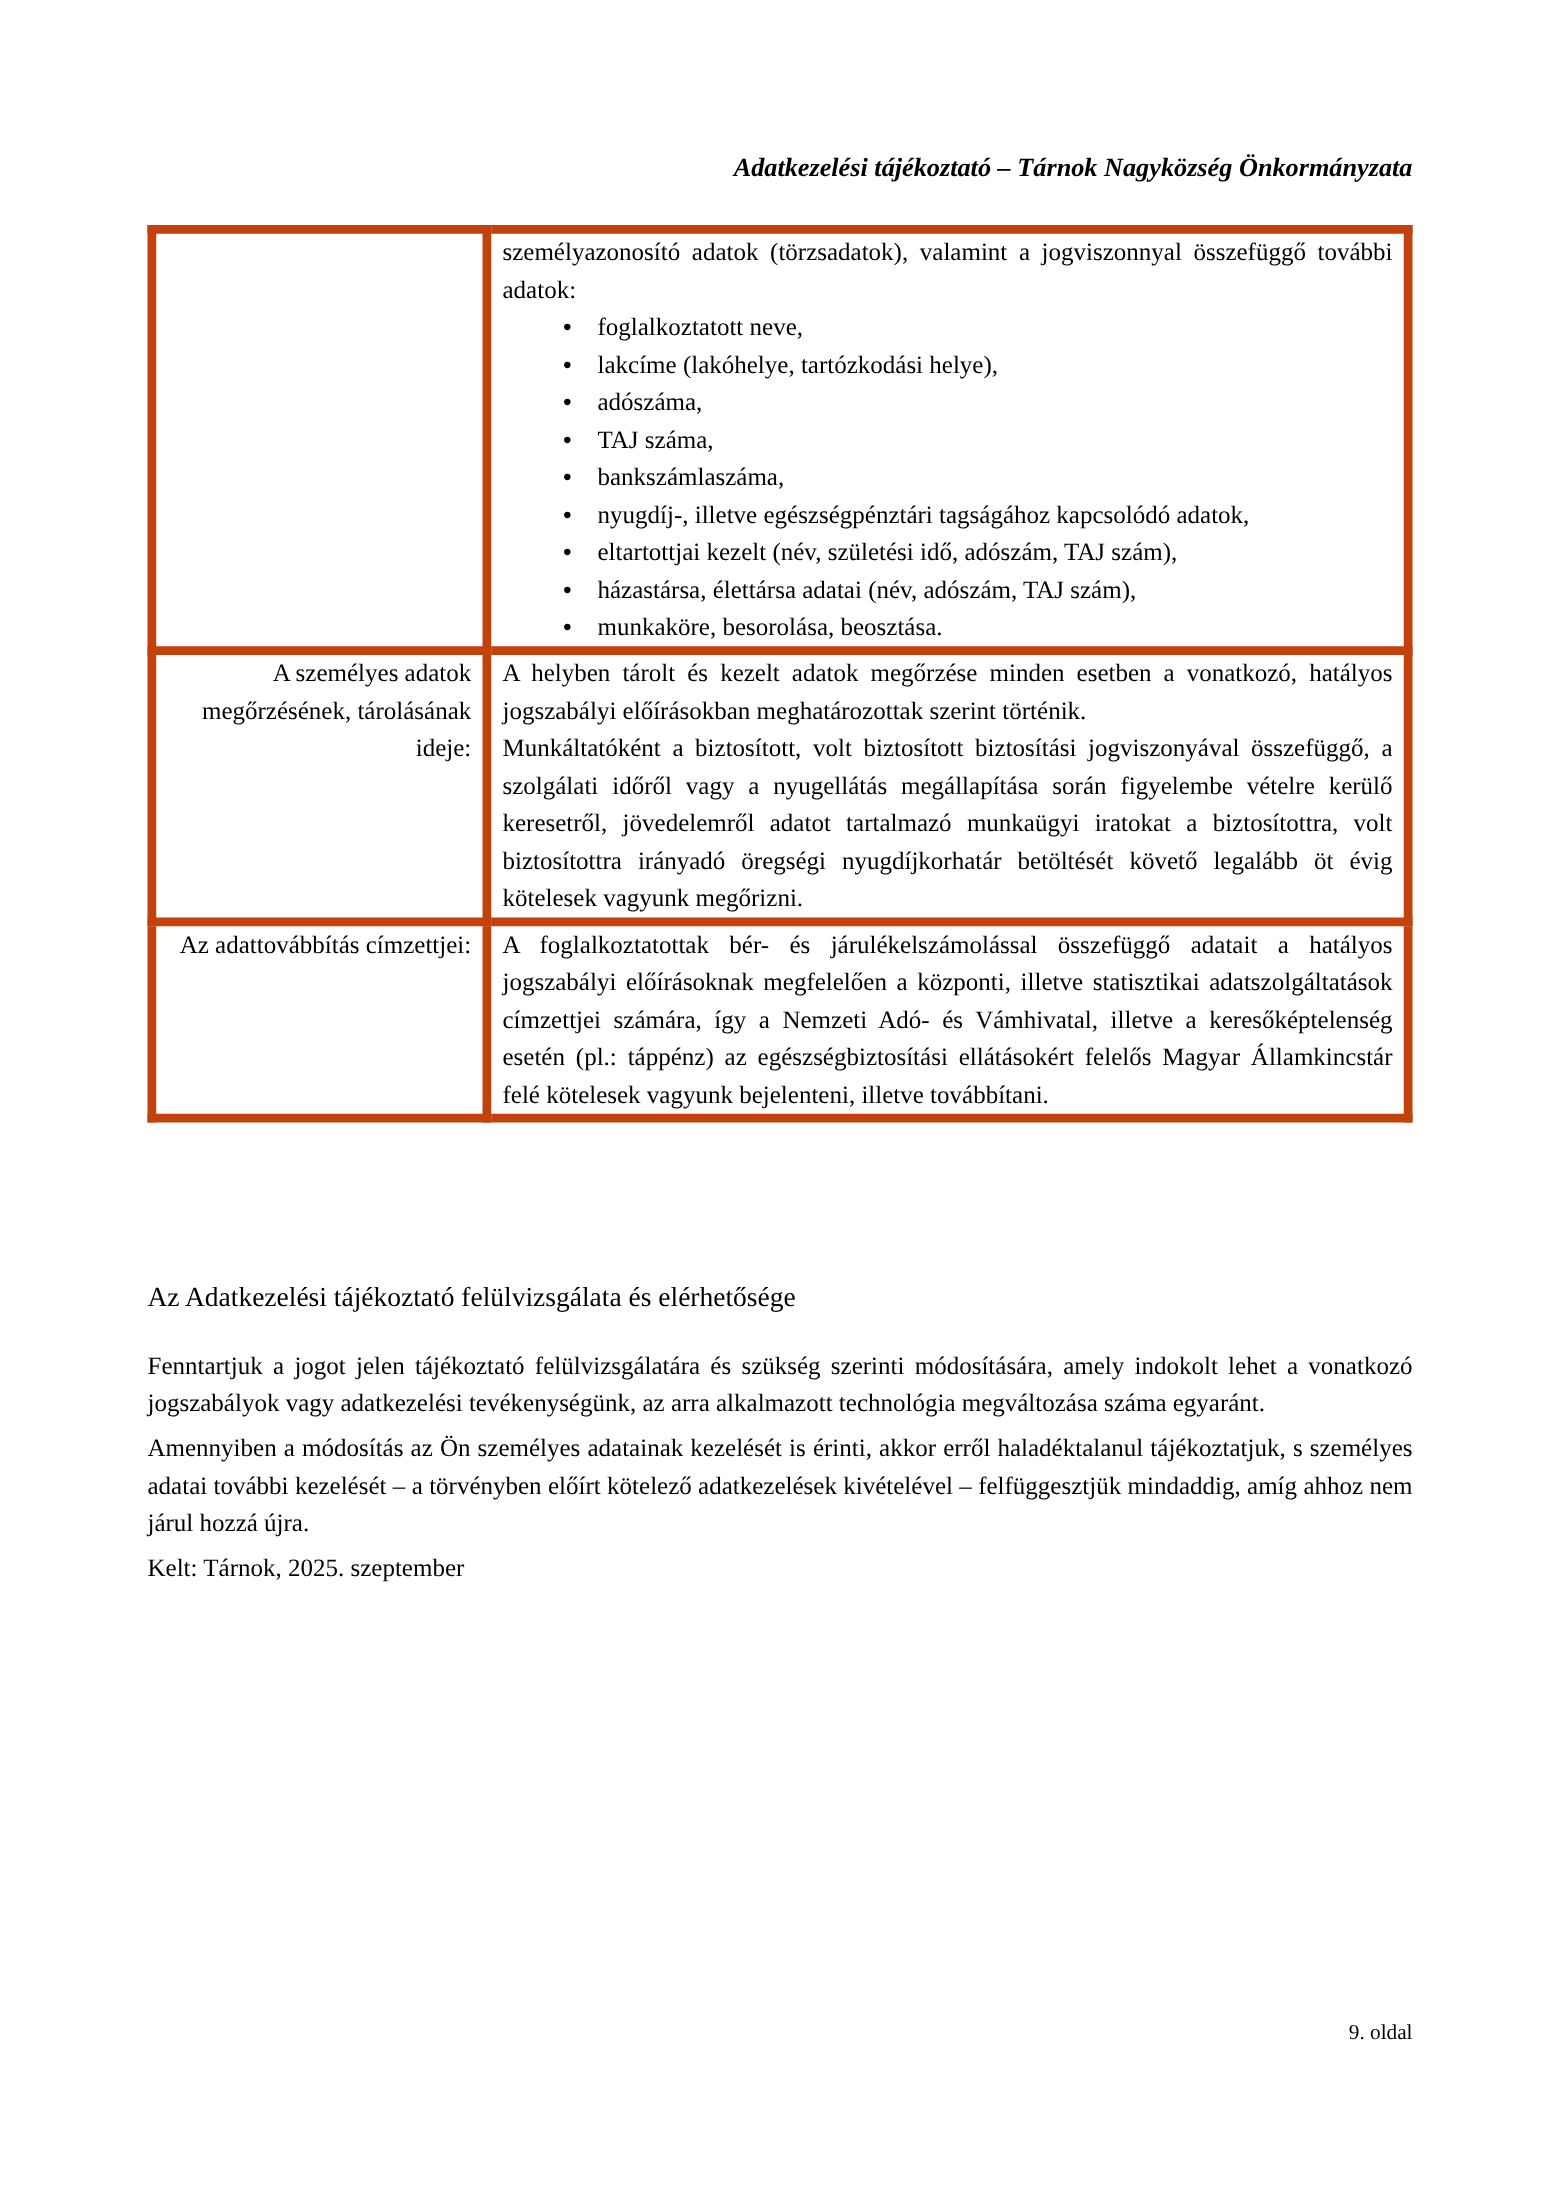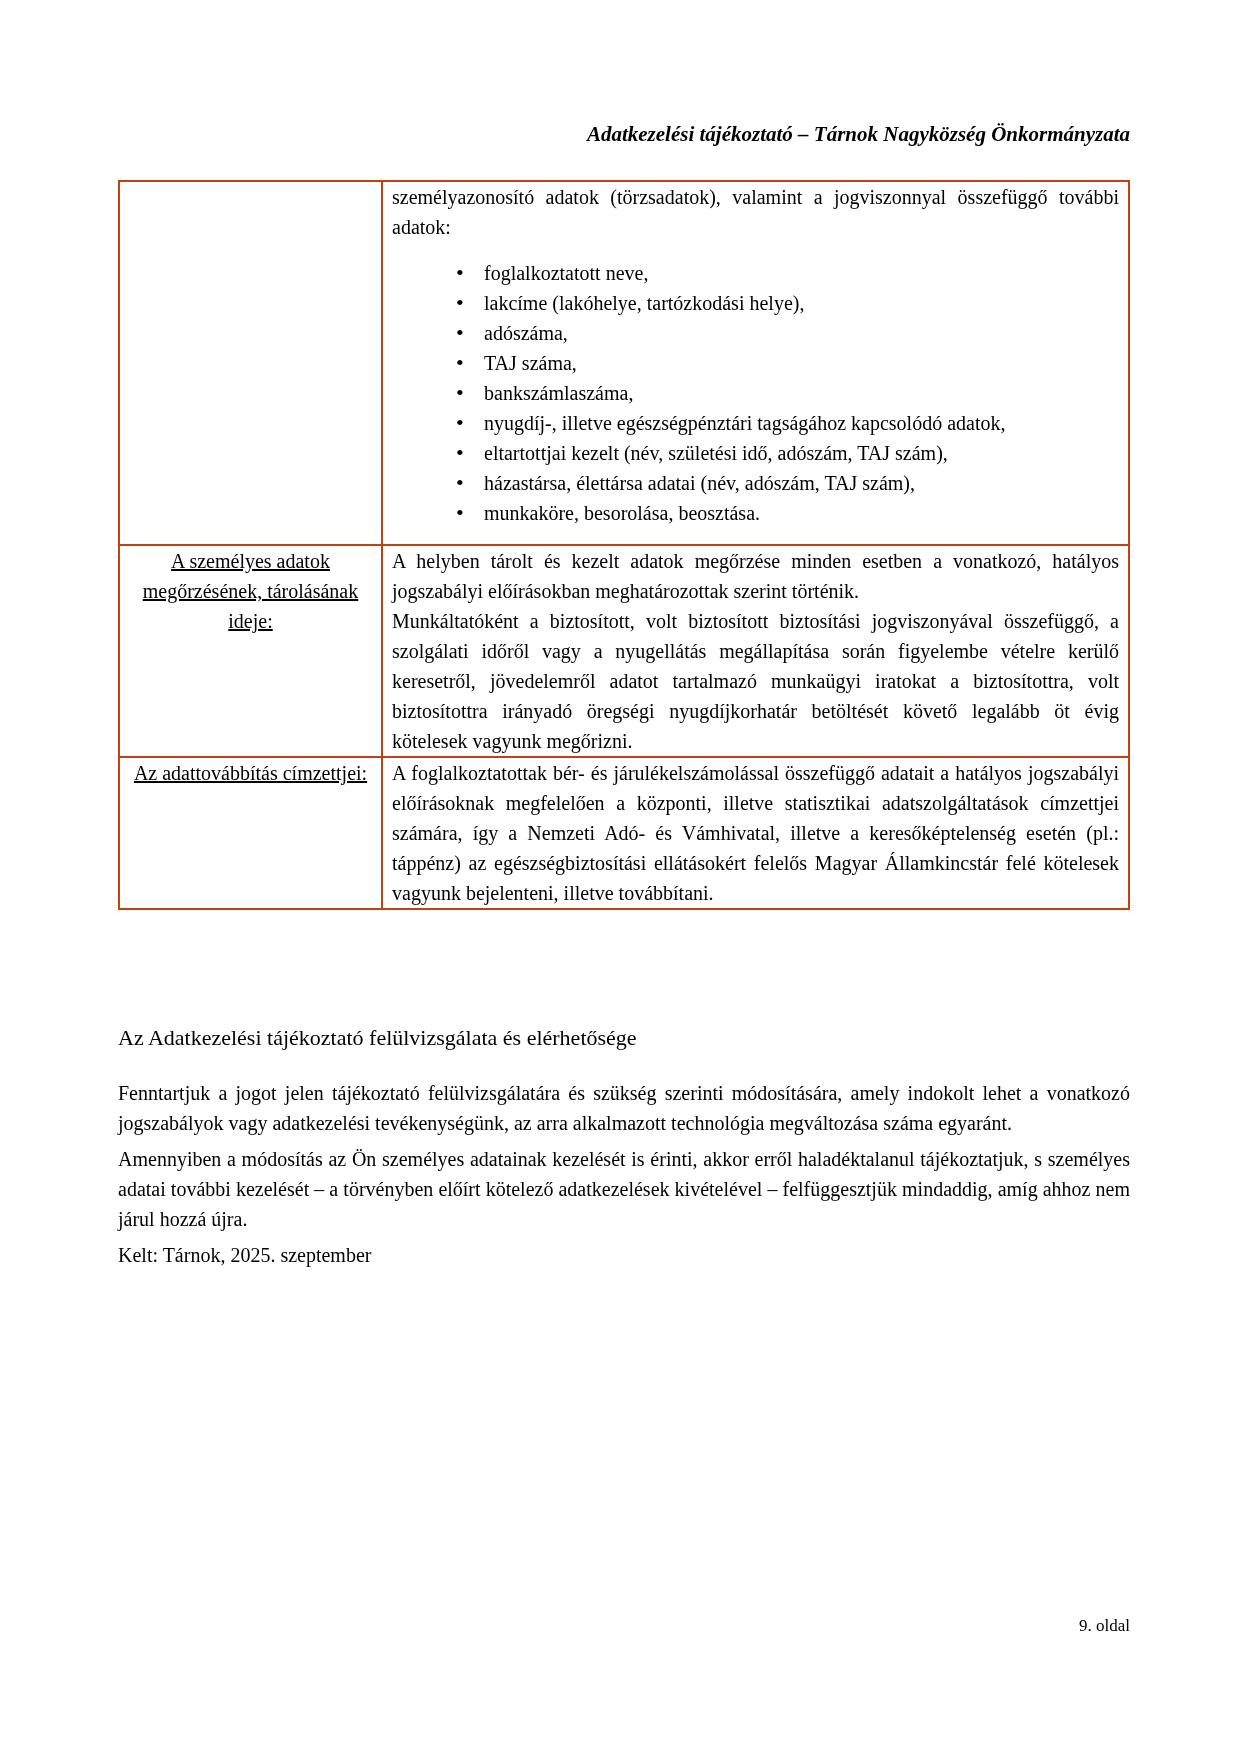--- a/index.html
+++ b/index.html
@@ -1,22 +1,22 @@
 <!DOCTYPE html>
 <html><head>
 <meta charset="utf-8">
 <style>
   html, body { margin: 0; padding: 0; background: #ffffff; }
   body { width: 1241px; height: 1755px; position: relative; font-family: "Liberation Serif", serif; color: #000; }
   .page-header { position: absolute; top: 122px; right: 111px; font-size: 21px; font-style: italic; font-weight: bold; }
   table.data-table { position: absolute; top: 180px; left: 118px; width: 1012px; border-collapse: collapse; font-size: 20px; line-height: 30px; }
-  table.data-table td { border: 2px solid #c2410c; vertical-align: top; padding: 0 9px 0 9px; }
-  td.label-cell { width: 243px; text-align: center; text-decoration: underline; }
+  table.data-table td { border: 7px solid #c2410c; vertical-align: top; padding: 0 9px 0 9px; }
+  td.label-cell { width: 243px; text-align: right; }
   td.content-cell { text-align: justify; }
-  ul.bullets { margin: 16px; padding-left: 48px; list-style: none; }
+  ul.bullets { margin: 0; padding-left: 48px; list-style: none; }
   ul.bullets li { position: relative; padding-left: 28px; }
   ul.bullets li::before { content: "\2022"; position: absolute; left: 0; top: 0; font-size: 22px; }
   .section-title { position: absolute; top: 1025px; left: 118px; font-size: 22px; font-weight: normal; }
   .body-text { position: absolute; top: 1078px; left: 118px; width: 1012px; font-size: 20px; line-height: 30px; }
   .body-text p { margin: 0 0 6px 0; text-align: justify; }
   .body-text p.left { text-align: left; }
   .page-number { position: absolute; top: 1616px; right: 111px; font-size: 17px; }
 </style>
 </head>
 <body>

